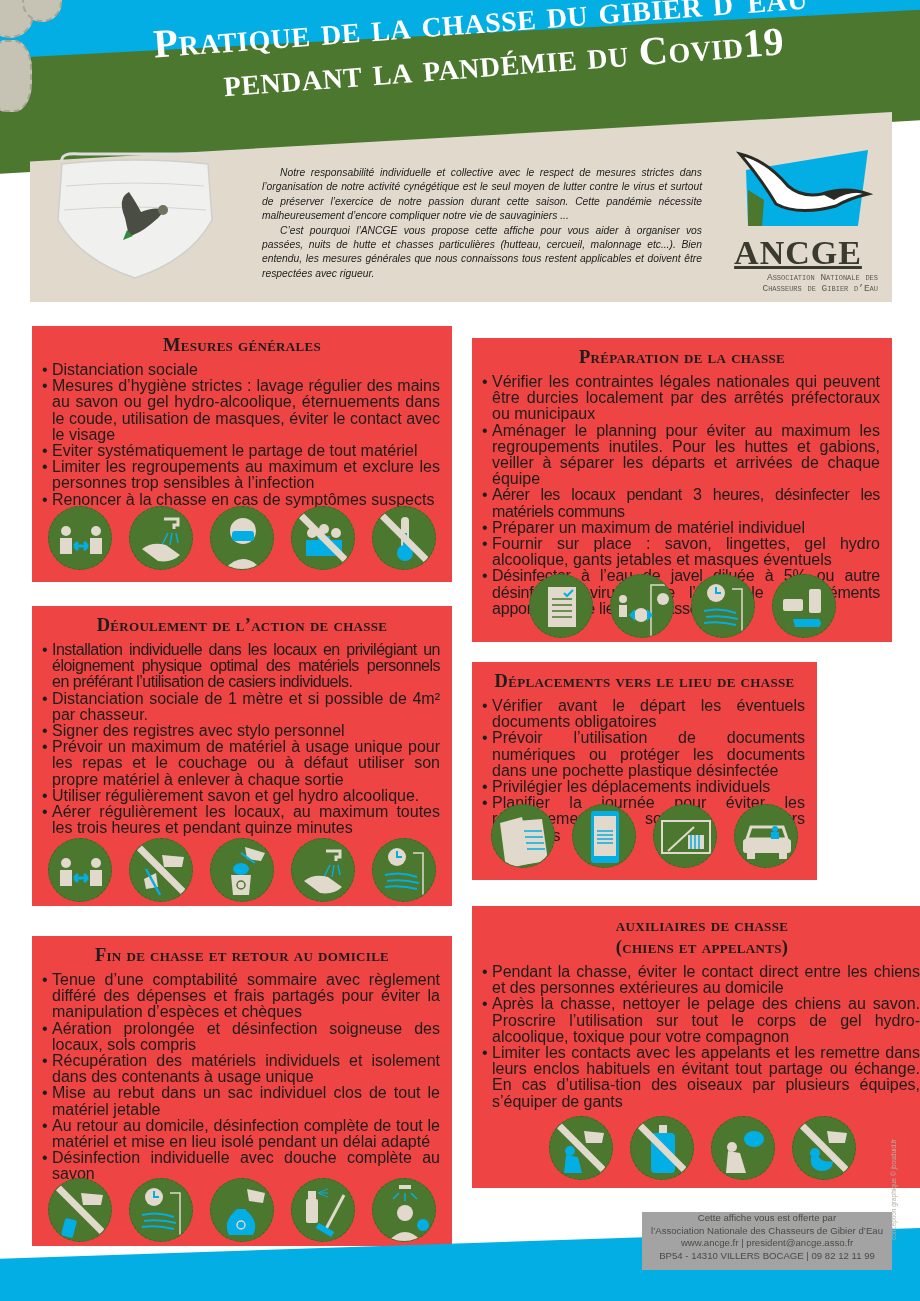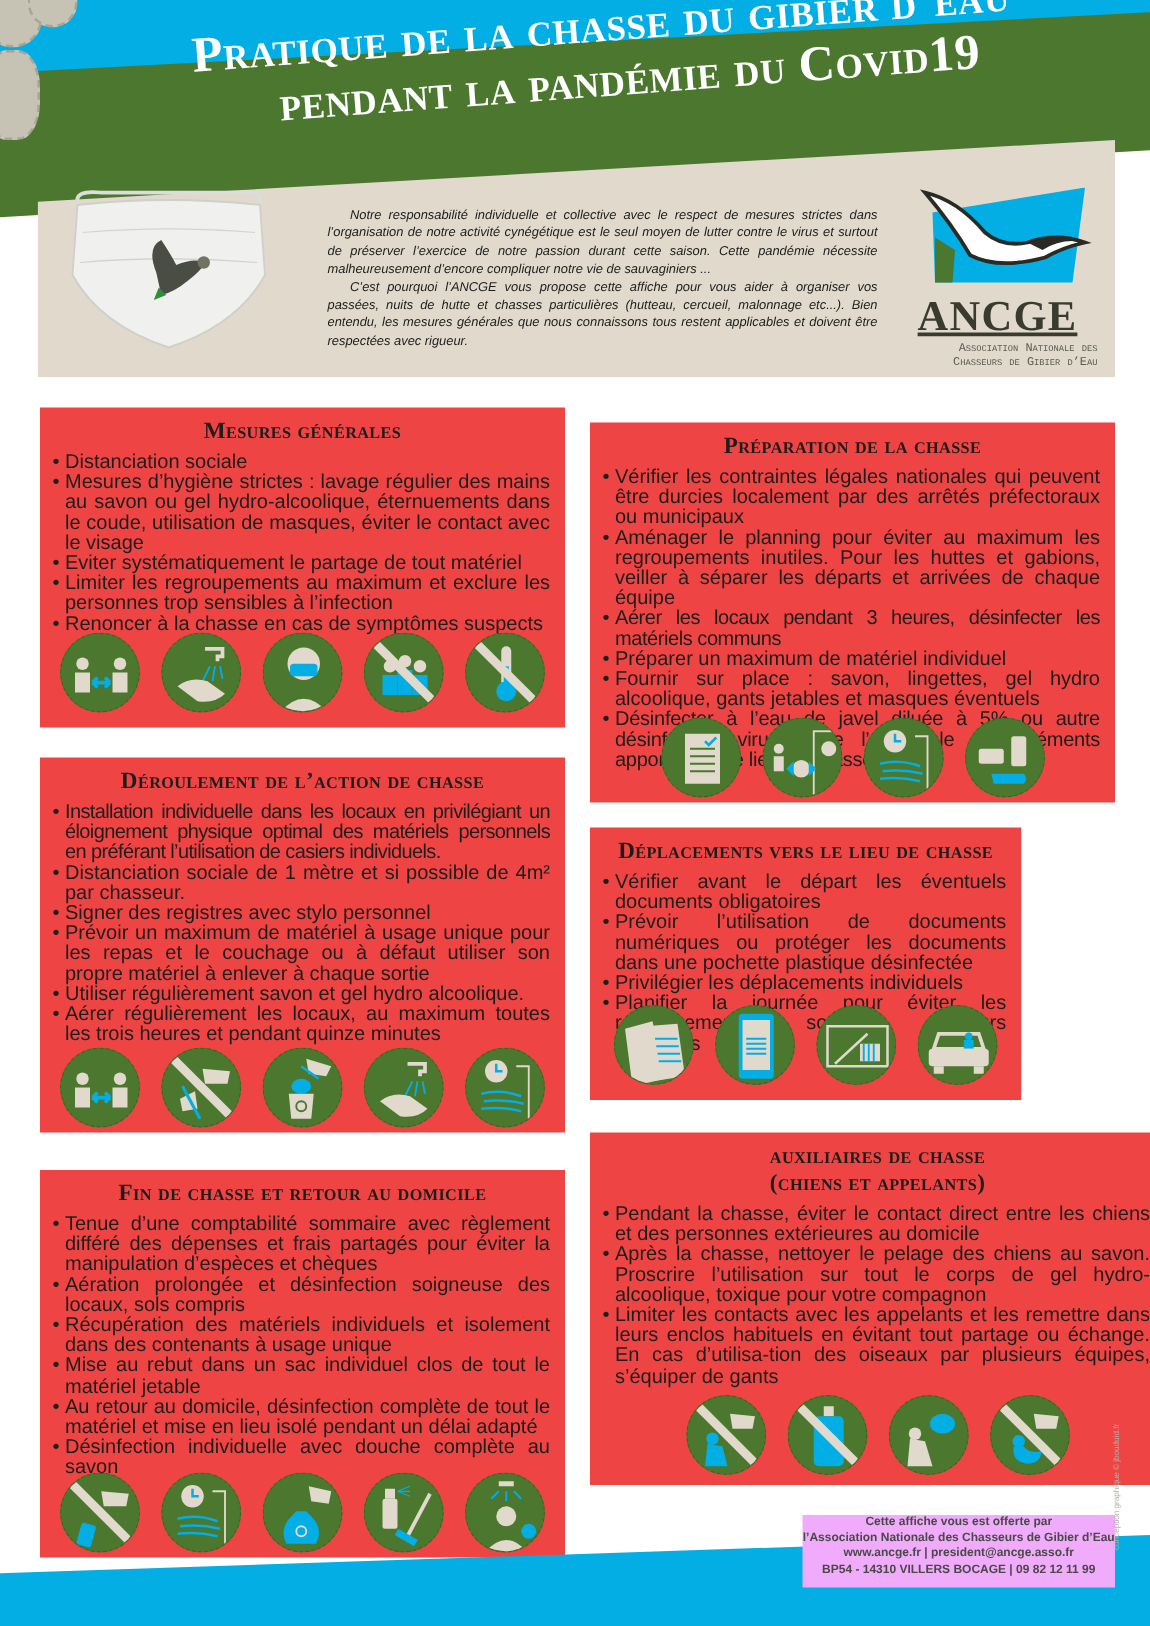--- a/index.html
+++ b/index.html
@@ -66,22 +66,22 @@
     content: ""; position: absolute; left: -6px; top: 28px; width: 76px; height: 7px; background: #e0d9cc;
     transform: rotate(45deg);
   }
 
   
   .bottom-blue {
     position: absolute; left: 0; top: 1228px; width: 920px; height: 73px; background: #02aee3;
     clip-path: polygon(0 42%, 100% 0, 100% 100%, 0 100%);
   }
   .footer-box {
-    position: absolute; left: 642px; top: 1212px; width: 250px; height: 58px; background: #f0abfc;
-    text-align: center; font-size: 9.6px; line-height: 12.6px; color: #4a4a45; font-weight: bold;
+    position: absolute; left: 642px; top: 1212px; width: 250px; height: 58px; background: #a3a3a3;
+    text-align: center; font-size: 9.6px; line-height: 12.6px; color: #4a4a45;
   }
   .credit {
     position: absolute; left: 890px; top: 1240px; transform: rotate(-90deg); transform-origin: left top;
     font-size: 6.5px; color: #b3b0a6; white-space: nowrap;
   }
 </style>
 </head>
 <body>
 
 <div class="top-blue"></div>

